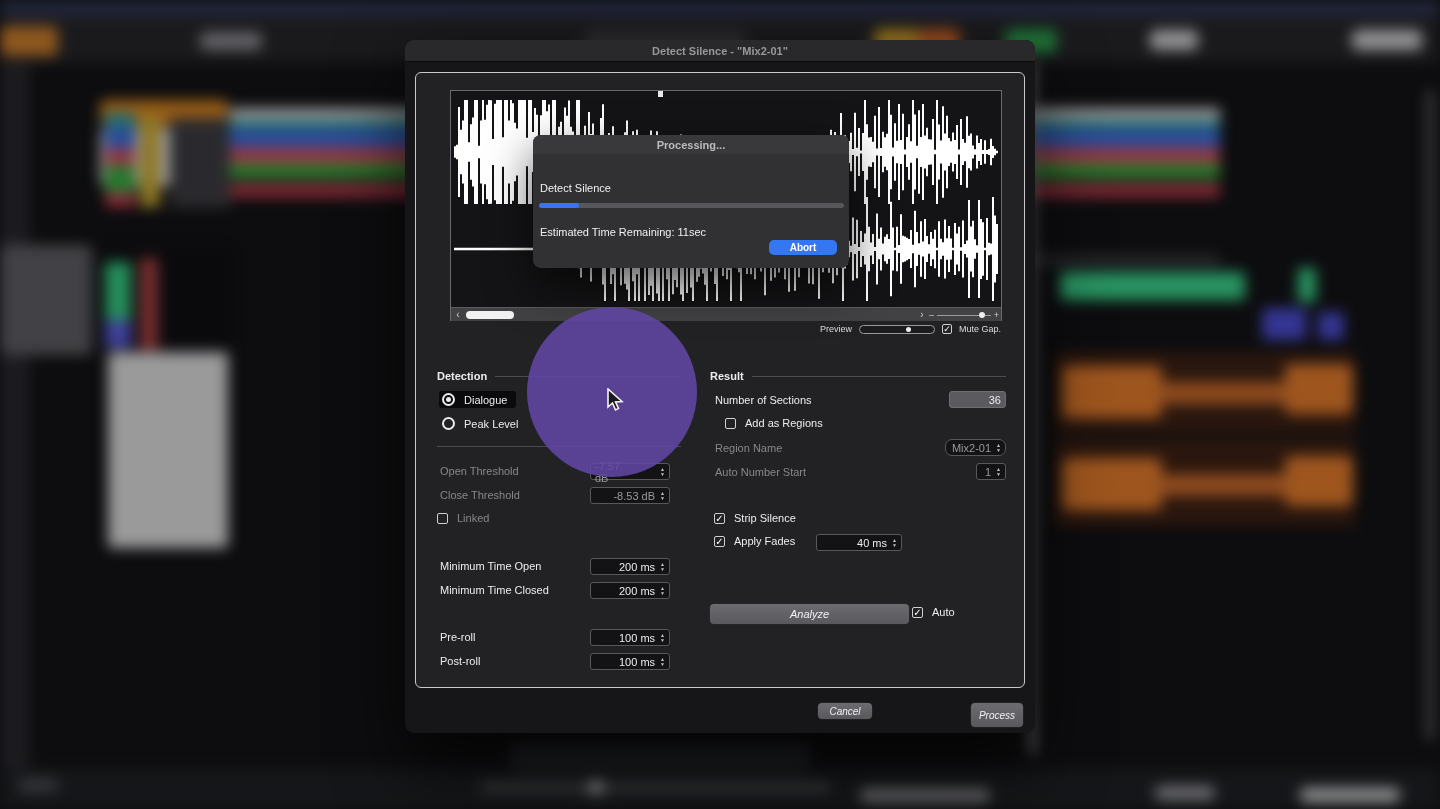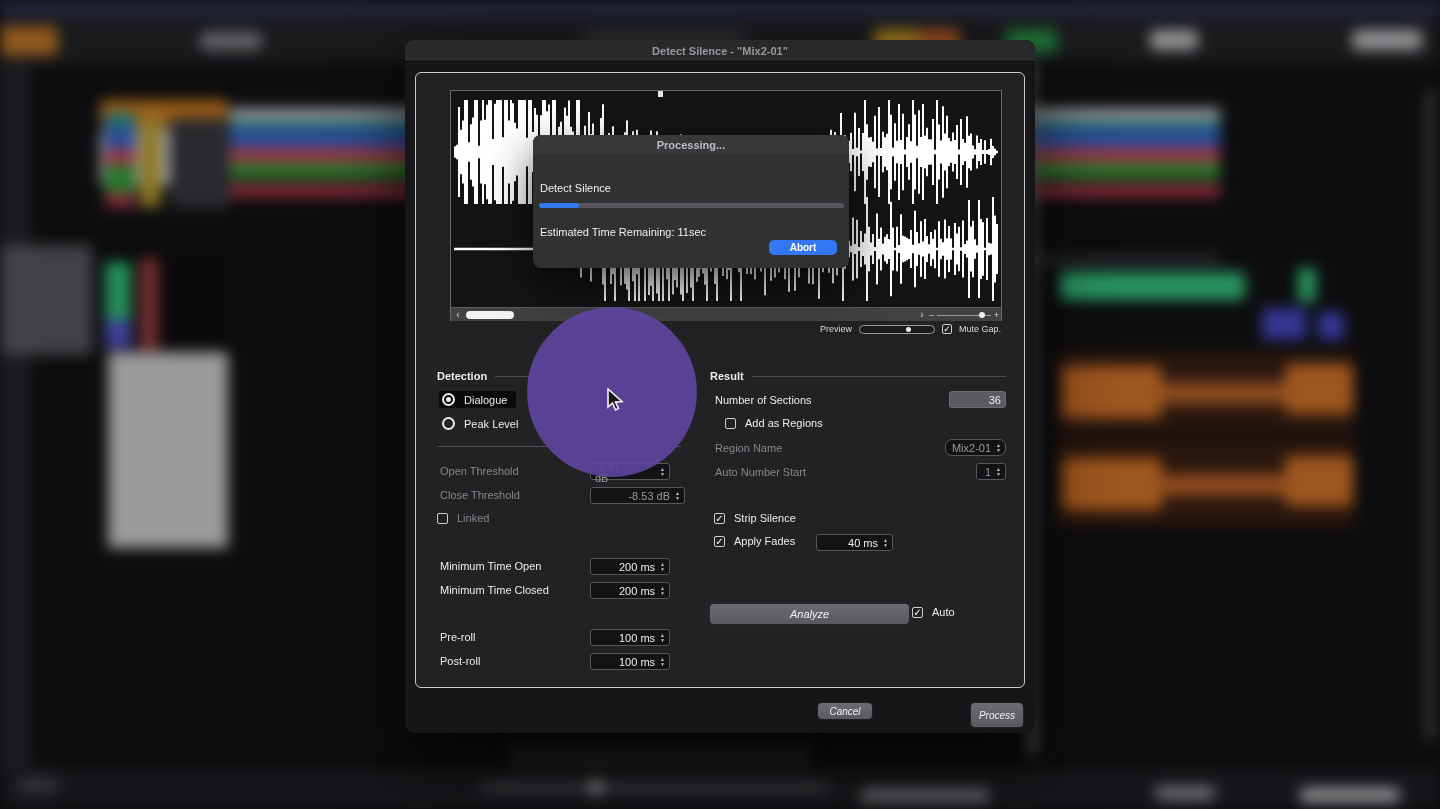--- a/index.html
+++ b/index.html
@@ -229,21 +229,21 @@
     <span class="abs lbl dim" style="left:24px;top:392px;">Open Threshold</span>
     <div class="field dim" style="left:174px;top:390px;width:80px;gap:32px;">
       <span>-7.57 dB</span>
       <span class="stepper">
           <span>▲</span>
           <span>▼</span>
         </span>
     </div>
 
     <span class="abs lbl dim" style="left:24px;top:416px;">Close Threshold</span>
-    <div class="field dim" style="left:174px;top:414px;width:95px;">
+    <div class="field dim" style="left:174px;top:414px;width:80px;">
       <span>-8.53 dB</span>
       <span class="stepper">
           <span>▲</span>
           <span>▼</span>
         </span>
     </div>
 
     <div class="row" style="left:21px;top:439px;">
       <div class="checkbox"></div>
       <span class="lbl dim">Linked</span>
@@ -324,21 +324,21 @@
       </div>
       <span class="lbl">Strip Silence</span>
     </div>
 
     <div class="row" style="left:298px;top:462px;">
       <div class="checkbox">
         <span>✓</span>
       </div>
       <span class="lbl">Apply Fades</span>
     </div>
-    <div class="field" style="left:400px;top:461px;width:77px;">
+    <div class="field" style="left:400px;top:461px;width:86px;">
       <span>40 ms</span>
       <span class="stepper">
           <span>▲</span>
           <span>▼</span>
         </span>
     </div>
 
     <div class="abs btn" id="analyze-btn">
       <span>Analyze</span>
     </div>

